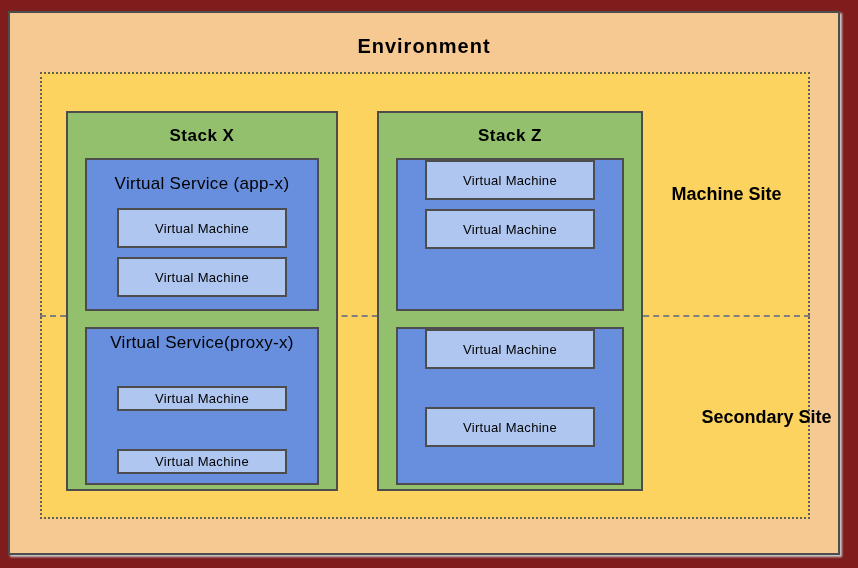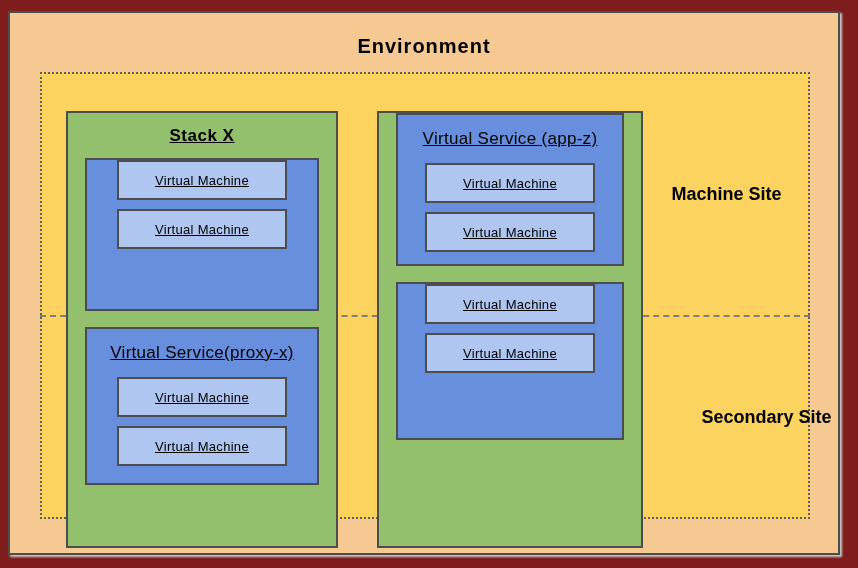--- a/index.html
+++ b/index.html
@@ -67,26 +67,25 @@
     text-align: center;
     font-size: 18px;
     font-weight: bold;
     z-index: 2;
   }
   .site-label.primary { top: 170px; }
   .site-label.secondary { top: 393px; padding-left: 40px; }
   .stack {
     position: absolute;
     top: 98px;
-    height: 437px;
+    height: 380px;
     box-sizing: border-box;
     border: 2px solid var(--box-border, #4D4D4D);
     background: var(--stack-fill, #92C06D);
     z-index: 2;
-    text-decoration: underline;
   }
   .stack.stack-x { left: 56px;  width: 272px; }
   .stack.stack-z { left: 367px; width: 266px; }
   .stack-title {
     height: 45px;
     display: flex;
     align-items: center;
     justify-content: center;
     font-size: 17px;
     font-weight: bold;
@@ -95,21 +94,21 @@
   .service {
     box-sizing: border-box;
     margin: 0 17px;
     border: 2px solid var(--box-border, #4D4D4D);
     background: var(--service-fill, #678FDE);
     display: flex;
     flex-direction: column;
     align-items: center;
   }
   .service.first { height: 153px; margin-bottom: 16px; }
-  .service.second { height: 158px; }
+  .service.second { height: 158px; gap: 29px; }
   .service-title {
     height: 48px;
     display: flex;
     align-items: center;
     justify-content: center;
     font-size: 17px;
     letter-spacing: 0.3px;
   }
   .vm {
     box-sizing: border-box;
@@ -138,35 +137,36 @@
     <div class="site-divider"></div>
 
     <div class="site-label primary">Machine Site</div>
 
     <div class="site-label secondary">Secondary Site</div>
 
     <div class="stack stack-x">
       <div class="stack-title">Stack X</div>
 
       <div class="service first">
+        <div class="service-title">Virtual Service (app-x)</div>
         <div class="vm">Virtual Machine</div>
         <div class="vm">Virtual Machine</div>
       </div>
 
       <div class="service second">
         <div class="service-title">Virtual Service(proxy-x)</div>
         <div class="vm">Virtual Machine</div>
         <div class="vm">Virtual Machine</div>
       </div>
     </div>
 
     <div class="stack stack-z">
+      <div class="stack-title">Stack Z</div>
 
       <div class="service first">
-        <div class="service-title">Virtual Service (app-z)</div>
         <div class="vm">Virtual Machine</div>
         <div class="vm">Virtual Machine</div>
       </div>
 
       <div class="service second">
         <div class="vm">Virtual Machine</div>
         <div class="vm">Virtual Machine</div>
       </div>
     </div>
 

